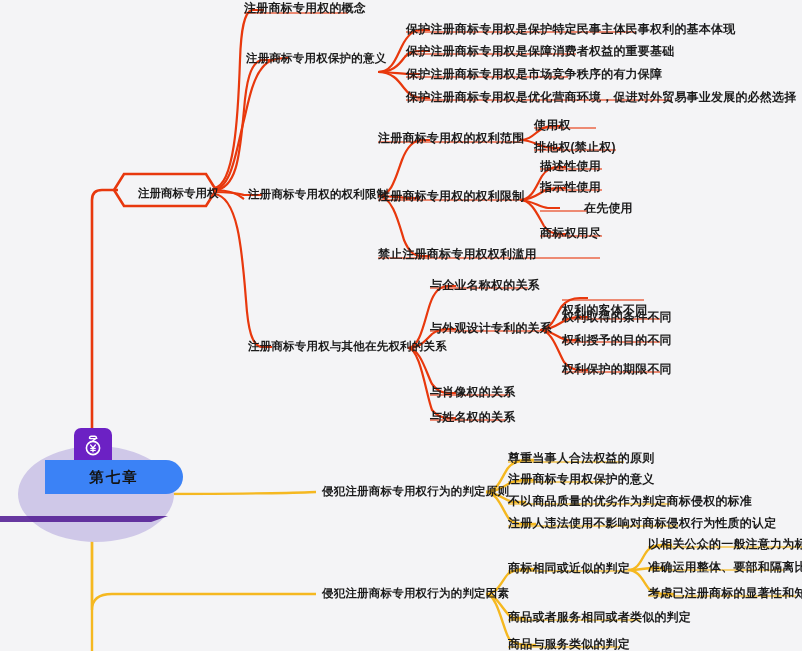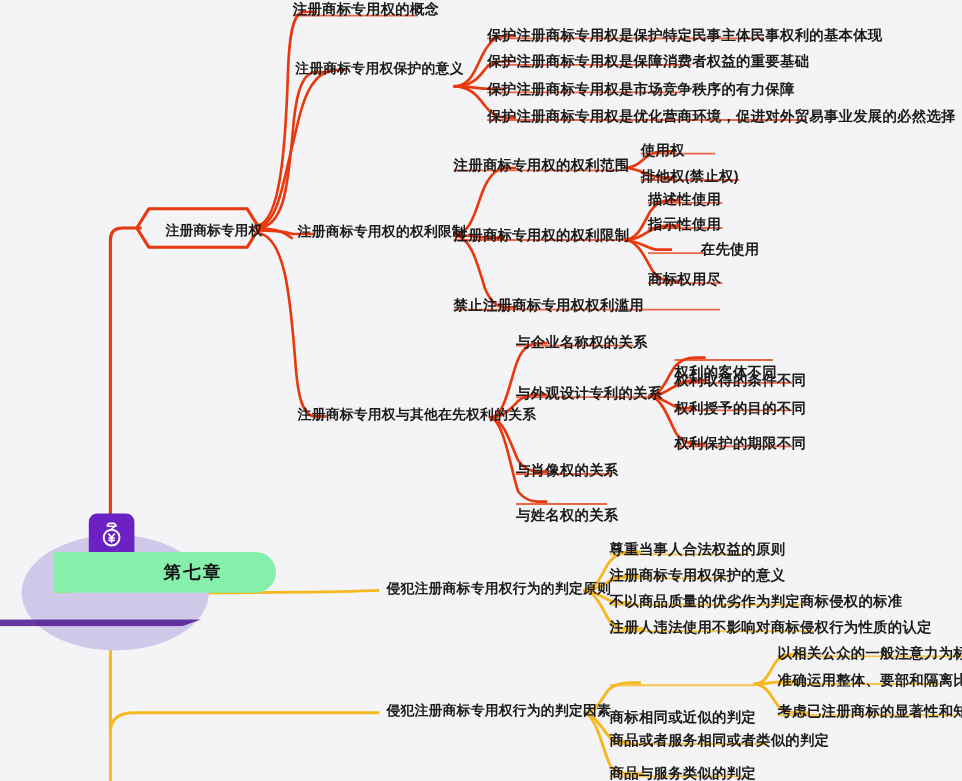--- a/index.html
+++ b/index.html
@@ -75,30 +75,29 @@
     background: #6c21c4;
     border-radius: 7px 7px 9px 9px;
   }
   #root-badge svg { display:block; margin: 6px auto 0 auto; }
   #root-banner-chapter {
     position: absolute;
     left: 45px;
     top: 32px;
     width: 138px;
     height: 34px;
-    background: #86efac;
+    background: #3b82f6;
     border-radius: 0 17px 17px 0;
     color: #141414;
     font-size: 14.5px;
     font-weight: bold;
     display: flex;
     align-items: center;
     justify-content: center;
     letter-spacing: 2px;
-    padding-left: 47px;
   }
   #root-banner-chapter-shadow {
     position: absolute;
     left: 45px;
     top: 32px;
     width: 14px;
     height: 34px;
     background: #d8c90a;
   }
   #root-banner-title {
@@ -266,32 +265,32 @@
 
   <div class="node-label lvl1" style="left:248px; top:340px;">注册商标专用权与其他在先权利的关系</div>
 
   <div class="node-label" style="left:430px; top:279px;">与企业名称权的关系</div>
   <div class="node-label" style="left:430px; top:322px;">与外观设计专利的关系</div>
   <div class="node-label" style="left:562px; top:304px;">权利的客体不同</div>
   <div class="node-label" style="left:562px; top:311px;">权利取得的条件不同</div>
   <div class="node-label" style="left:562px; top:334px;">权利授予的目的不同</div>
   <div class="node-label" style="left:562px; top:363px;">权利保护的期限不同</div>
   <div class="node-label" style="left:430px; top:386px;">与肖像权的关系</div>
-  <div class="node-label" style="left:430px; top:411px;margin-top:12px;">与姓名权的关系</div>
+  <div class="node-label" style="left:430px; top:411px;">与姓名权的关系</div>
 
   <div class="node-label lvl1" style="left:322px; top:485px;">侵犯注册商标专用权行为的判定原则</div>
 
   <div class="node-label" style="left:508px; top:452px;">尊重当事人合法权益的原则</div>
   <div class="node-label" style="left:508px; top:473px;">注册商标专用权保护的意义</div>
   <div class="node-label" style="left:508px; top:495px;">不以商品质量的优劣作为判定商标侵权的标准</div>
   <div class="node-label lvl1" style="left:322px; top:587px;">侵犯注册商标专用权行为的判定因素</div>
 
   <div class="node-label" style="left:508px; top:517px;">注册人违法使用不影响对商标侵权行为性质的认定</div>
 
-  <div class="node-label" style="left:508px; top:592px;text-align:right;">商标相同或近似的判定</div>
+  <div class="node-label" style="left:508px; top:562px;text-align:right;">商标相同或近似的判定</div>
   <div class="node-label" style="left:648px; top:538px;">以相关公众的一般注意力为标准进行判断</div>
   <div class="node-label" style="left:648px; top:561px;">准确运用整体、要部和隔离比较方法</div>
   <div class="node-label" style="left:648px; top:587px;">考虑已注册商标的显著性和知名度等要素</div>
   <div class="node-label" style="left:508px; top:611px;">商品或者服务相同或者类似的判定</div>
   <div class="node-label" style="left:508px; top:638px;">商品与服务类似的判定</div>
 
   <div id="root-node">
     <div id="root-ellipse"></div>
     <div id="root-badge">
       <svg width="22" height="24" viewBox="0 0 22 24" aria-hidden="true">

